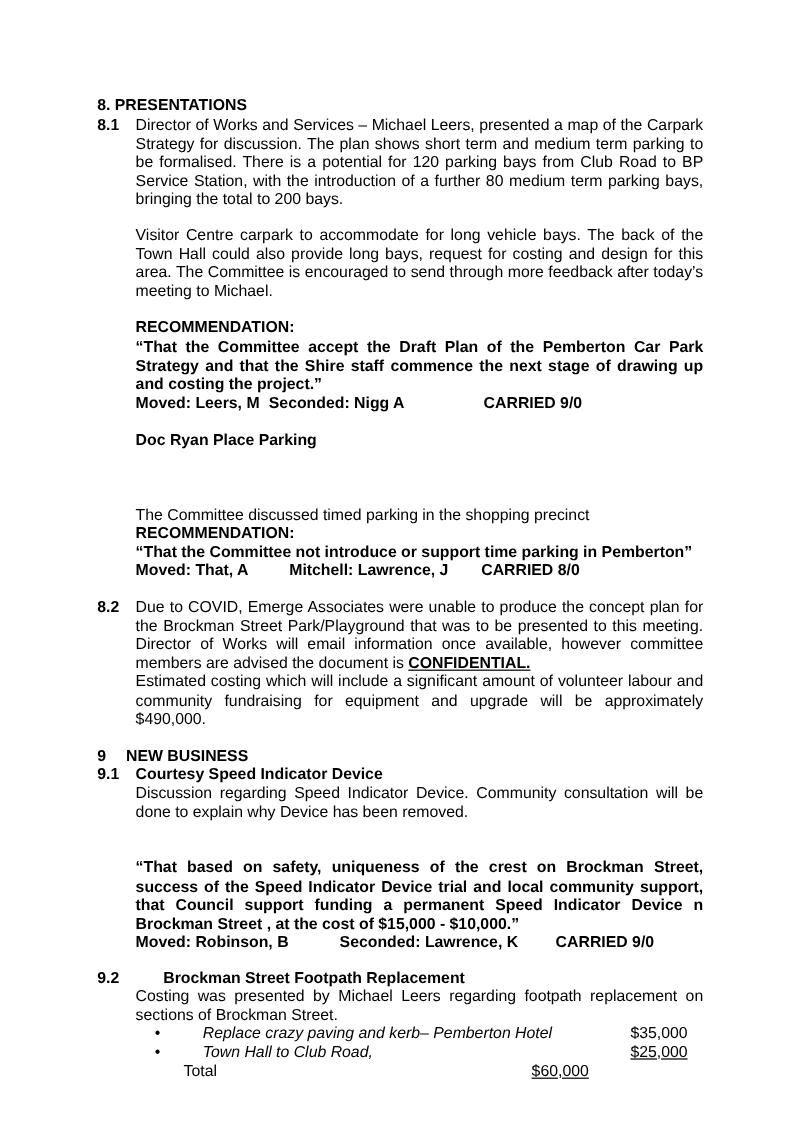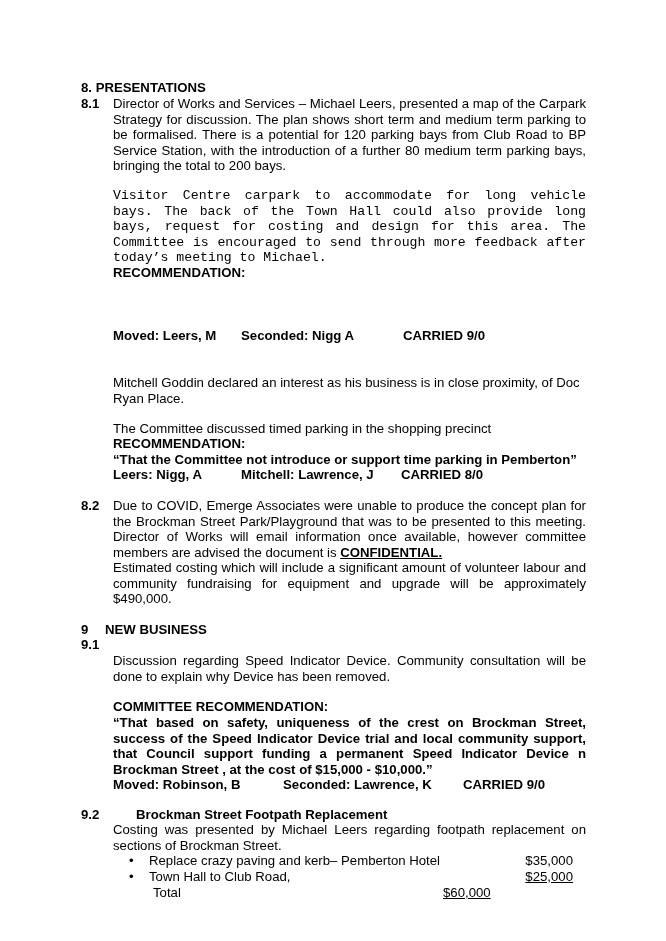--- a/index.html
+++ b/index.html
@@ -11,62 +11,63 @@
   .abs { position: absolute; }
   .num { position: absolute; left: 81px; font-weight: bold; }
   .body { position: absolute; left: 113px; width: 473px; }
   .just { text-align: justify; text-align-last: left; }
   .b { font-weight: bold; }
   .u { text-decoration: underline; }
   p { margin: 0; }
   .moved span { position: absolute; white-space: nowrap; }
   .bullet-row { position: absolute; left: 129px; width: 460px; height: 16px; }
   .bullet-row .dot { position: absolute; left: 0; top: 0; }
-  .bullet-row .txt { position: absolute; left: 20px; top: 0; white-space: nowrap; }
+  .bullet-row .txt { position: absolute; left: 40px; top: 0; white-space: nowrap; font-style: italic; }
   .bullet-row .amt { position: absolute; right: 16px; top: 0; white-space: nowrap; }
 </style>
 </head>
 <body>
 
 <div class="page">
 
   <div class="abs b" style="left:81px; top:80px;">8.  PRESENTATIONS</div>
 
   <div class="num" style="top:96px;">8.1</div>
   <p class="body just" style="top:96px;">Director of Works and Services – Michael Leers, presented a map of the Carpark Strategy for discussion. The plan shows short term and medium term parking to be formalised.  There is a potential for 120 parking bays from Club Road to BP Service Station, with the introduction of a further 80 medium term parking bays, bringing the total to 200 bays.</p>
-  <p class="body just" style="top:188px;font-family:Liberation Mono, monospace;">Visitor Centre carpark to accommodate for long vehicle bays.  The back of the Town Hall could also provide long bays, request for costing and design for this area.  The Committee is encouraged to send through more feedback after today’s meeting to Michael.</p>
+  <p class="body just" style="top:188px;">Visitor Centre carpark to accommodate for long vehicle bays.  The back of the Town Hall could also provide long bays, request for costing and design for this area.  The Committee is encouraged to send through more feedback after today’s meeting to Michael.</p>
 
   <div class="body b" style="top:265px;">RECOMMENDATION:</div>
+  <p class="body b just" style="top:281px;">“That the Committee accept the Draft Plan of the Pemberton Car Park Strategy and that the Shire staff commence the next stage of drawing up and costing the project.”</p>
   <div class="body b moved" style="top:328px; height:16px;">
     <span style="left:0;">Moved:  Leers, M</span>
-    <span style="left:128px;">Seconded: Nigg A</span>
+    <span style="left:111px;">Seconded: Nigg A</span>
     <span style="left:290px;">CARRIED 9/0</span>
   </div>
 
-  <p class="body" style="top:375px;">Mitchell Goddin declared an interest as his business is in close proximity, of Doc Ryan Place.</p>
+  <div class="body b" style="top:359px;">Doc Ryan Place Parking</div>
   <p class="body" style="top:421px;">The Committee discussed timed parking in the shopping precinct</p>
   <div class="body b" style="top:436px;">RECOMMENDATION:</div>
   <div class="body b" style="top:452px; white-space:nowrap;">“That the Committee not introduce or support time parking in Pemberton”</div>
   <div class="body b moved" style="top:467px; height:16px;">
-    <span style="left:0;">Leers: Nigg, A</span>
+    <span style="left:0;">Moved: That, A</span>
     <span style="left:128px;">Mitchell: Lawrence, J</span>
     <span style="left:288px;">CARRIED 8/0</span>
   </div>
 
   <div class="num" style="top:498px;">8.2</div>
   <p class="body just" style="top:498px;"><span>Due to COVID, Emerge Associates were unable to produce the concept plan for the Brockman Street Park/Playground that was to be presented to this meeting. Director of Works will email information once available, however committee members are advised the document is </span><span class="b u">CONFIDENTIAL.</span></p>
   <p class="body just" style="top:560px;">Estimated costing which will include a significant amount of volunteer labour and community fundraising for equipment and upgrade will be approximately $490,000.</p>
 
   <div class="num" style="top:622px;">9</div>
   <div class="abs b" style="left:105px; top:622px;">NEW BUSINESS</div>
 
   <div class="num" style="top:637px;">9.1</div>
+  <div class="body b" style="top:637px;">Courtesy Speed Indicator Device</div>
   <p class="body just" style="top:653px;">Discussion regarding Speed Indicator Device.  Community consultation will be done to explain why Device has been removed.</p>
 
-  <div class="body b" style="top:699px;">COMMITTEE RECOMMENDATION:</div>
   <p class="body b just" style="top:715px;">“That based on safety, uniqueness of the crest on Brockman Street, success of the Speed Indicator Device trial and local community support, that Council support funding a permanent Speed Indicator Device n Brockman Street , at the cost of $15,000 - $10,000.”</p>
   <div class="body b moved" style="top:777px; height:16px;">
     <span style="left:0;">Moved: Robinson, B</span>
     <span style="left:170px;">Seconded: Lawrence, K</span>
     <span style="left:350px;">CARRIED 9/0</span>
   </div>
 
   <div class="num" style="top:807px;">9.2</div>
   <div class="body b" style="top:807px;padding-left:23px;">Brockman Street Footpath Replacement</div>
   <p class="body just" style="top:822px;">Costing was presented by Michael Leers regarding footpath replacement on sections of Brockman Street.</p>

